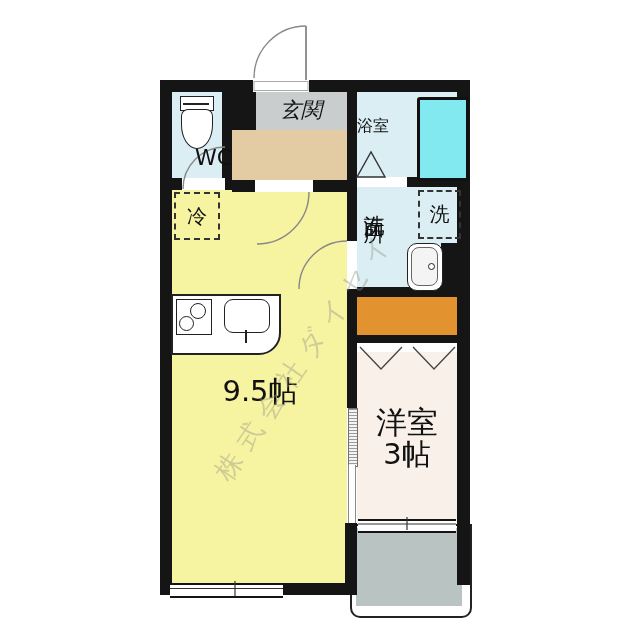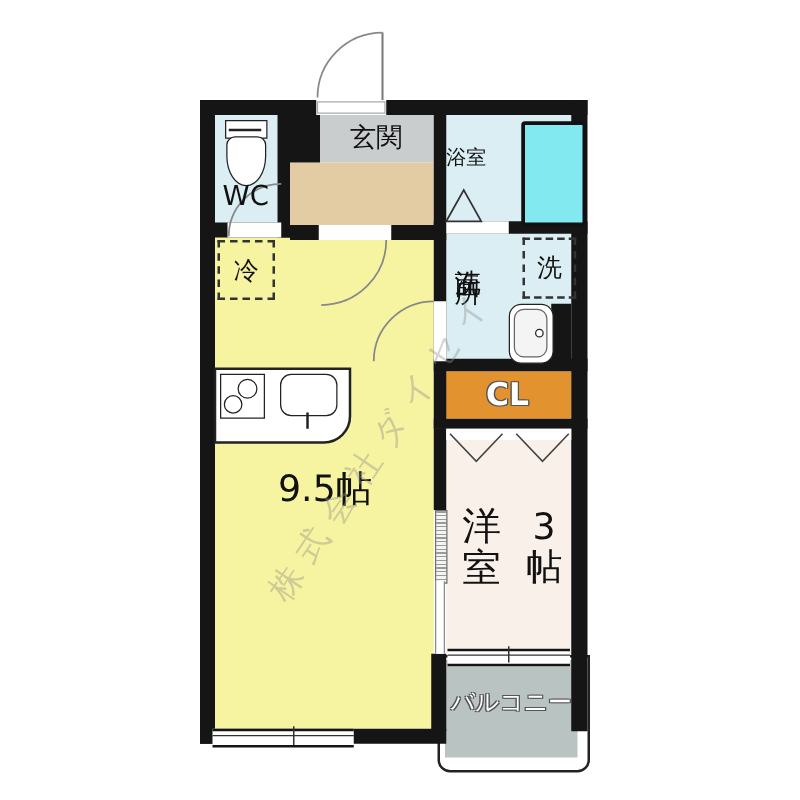--- a/index.html
+++ b/index.html
@@ -118,35 +118,29 @@
     <line x1="407" y1="517" x2="407" y2="530" stroke="#333" stroke-width="1.2"></line>
   </svg>
 
   <div class="dashedbox" style="left:174px;top:192px;width:42px;height:44px;">
     <span>冷</span>
   </div>
   <div class="dashedbox" style="left:418px;top:190px;width:39px;height:45px;">
     <span>洗</span>
   </div>
 
-  <div class="lbl" style="left:178px;top:146px;font-size:22px;">WC</div>
-  <div class="lbl center" style="left:255px;top:92px;width:92px;height:38px;font-size:21px;">
+  <div class="lbl" style="left:195px;top:146px;font-size:22px;">WC</div>
+  <div class="lbl center" style="left:255px;top:92px;width:92px;height:38px;font-size:21px;font-style:italic;">
     <span>玄関</span>
   </div>
   <div class="lbl" style="left:357px;top:117px;font-size:16px;">浴室</div>
   <div class="lbl vtext" style="left:362px;top:198px;font-size:21px;height:95px;">洗面所</div>
-  <div class="lbl center whitelbl" style="left:355px;top:297px;width:102px;height:38px;font-size:25px;font-weight:bold;">
-    <span>CL</span>
-  </div>
   <div class="lbl center" style="left:172px;top:350px;width:176px;height:84px;flex-direction:column;">
     <div style="font-size:29px;font-weight:400;">9.5帖</div>
   </div>
-  <div class="lbl center" style="left:357px;top:392px;width:100px;height:92px;">
+  <div class="lbl center" style="left:357px;top:392px;width:100px;height:92px;flex-direction:column;">
     <div style="font-size:31px;">洋室</div>
     <div style="font-size:29px;">3帖</div>
-  </div>
-  <div class="lbl center whitelbl" style="left:356px;top:548px;width:106px;height:28px;font-size:19px;">
-    <span>バルコニー</span>
   </div>
 
   <div class="watermark">株式会社ダイセイ</div>
 
 </div>
 
 </body></html>

